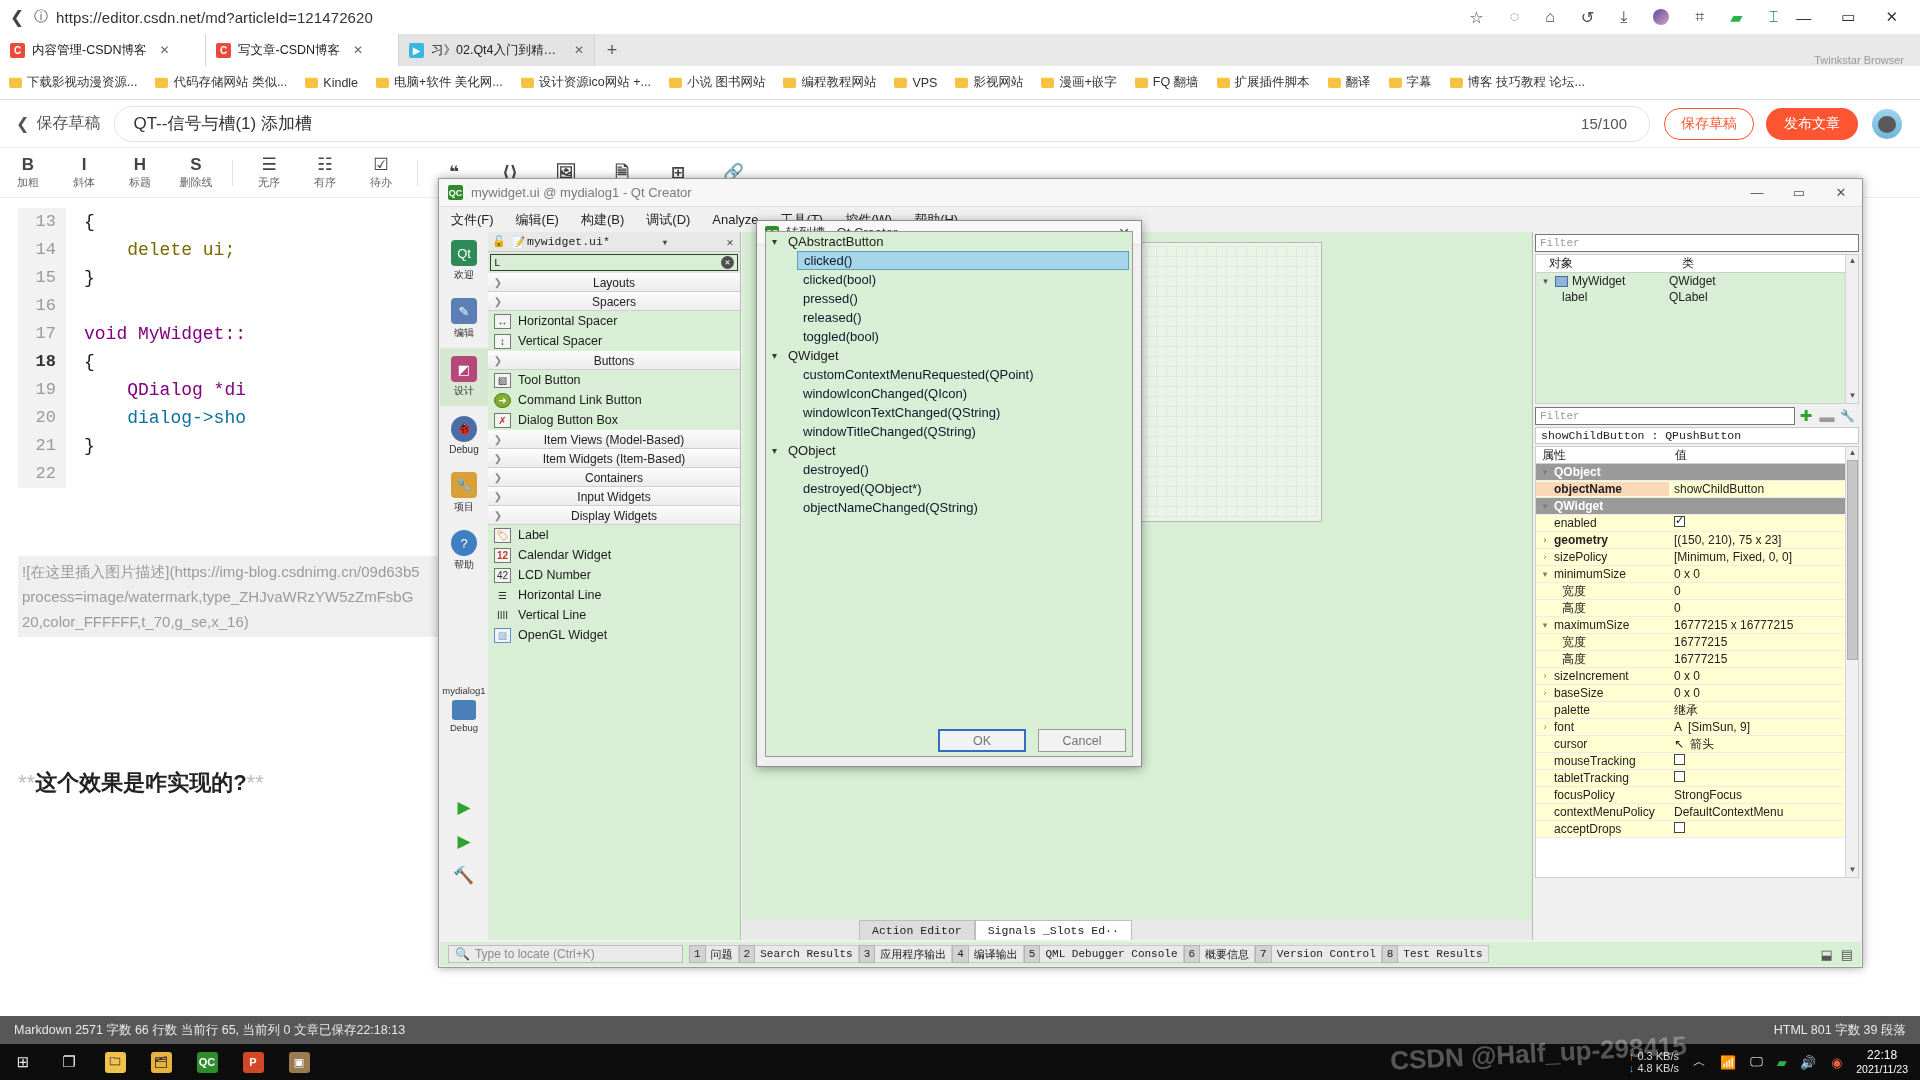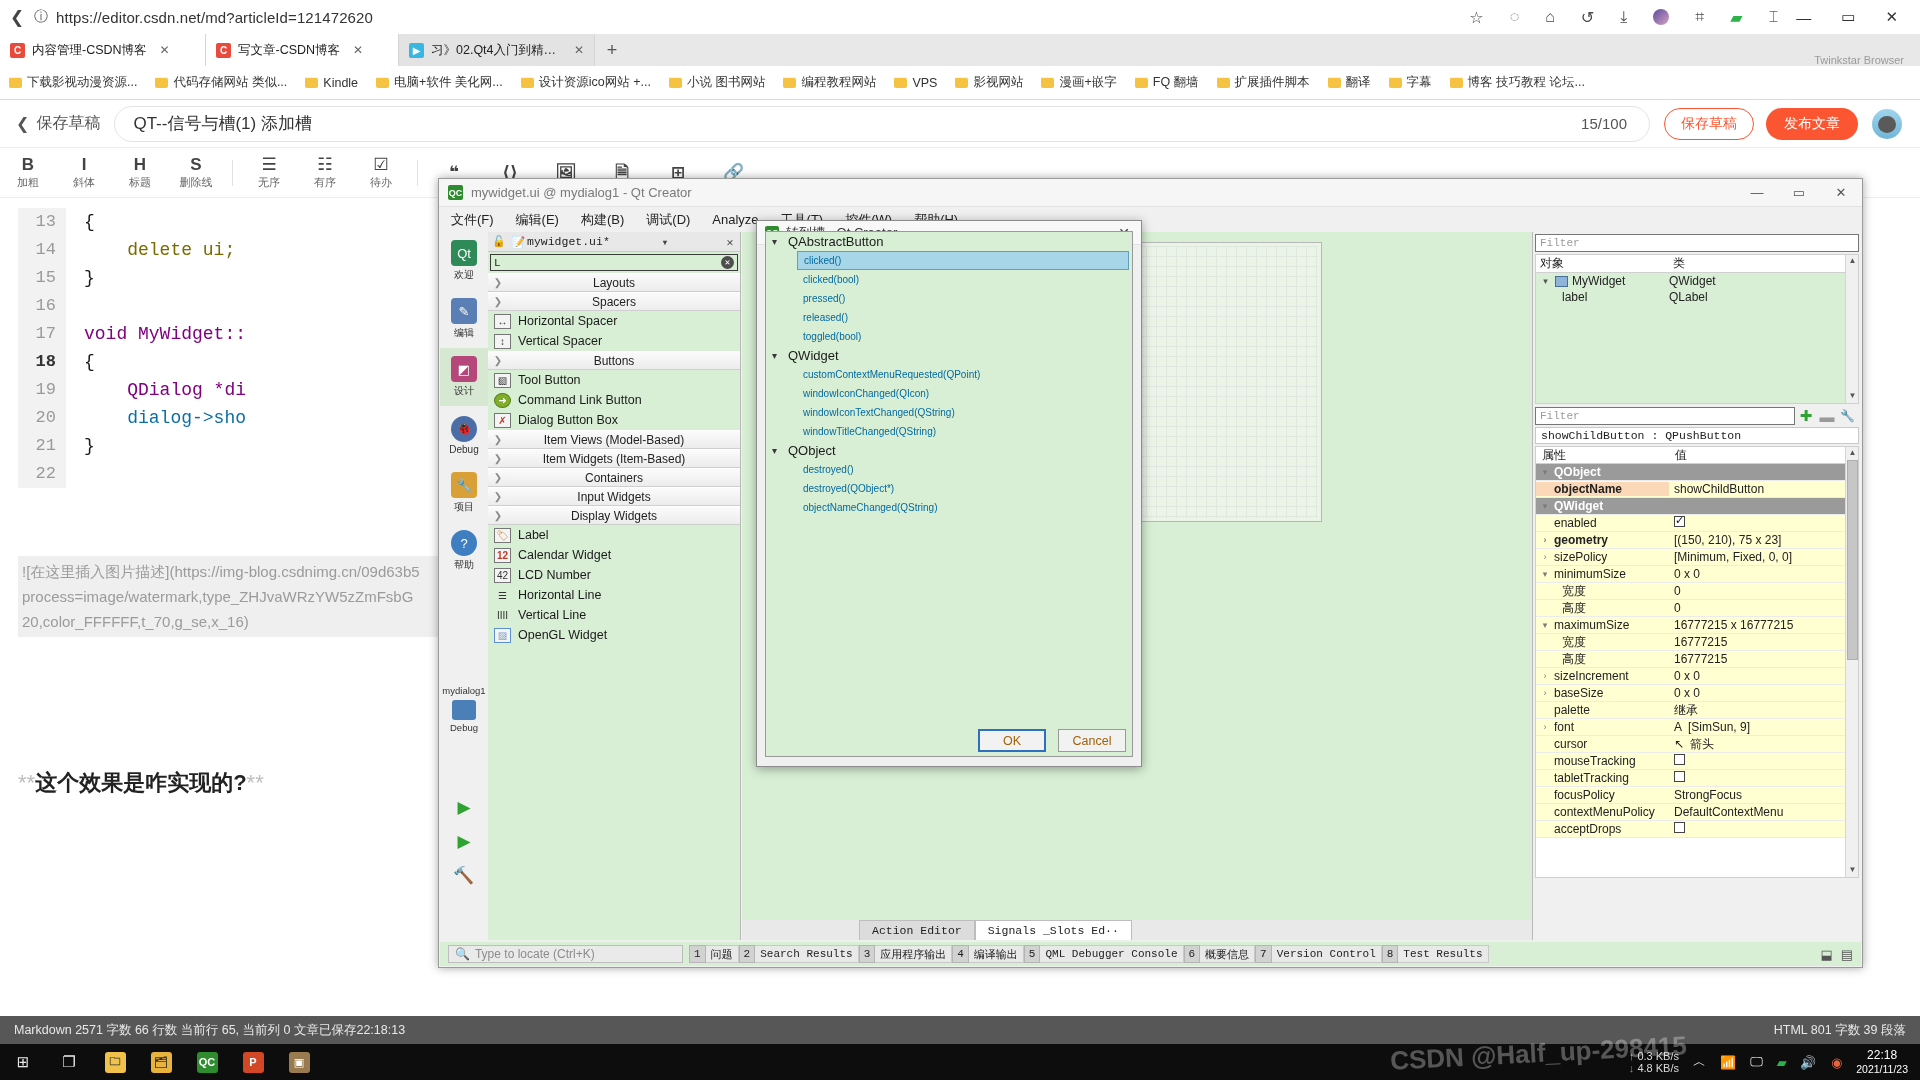--- a/index.html
+++ b/index.html
@@ -138,21 +138,21 @@
 
   #qt-bottom-tabs { position:absolute; left:303px; bottom:27px; right:330px; height:20px; background:#e9e9e9; display:flex; align-items:flex-end; }
   .bt { height:20px; padding:0 12px; font-family:"Liberation Mono",monospace; font-size:11.5px; display:flex; align-items:center;
         background:#dcdcdc; border:1px solid #bdbdbd; border-bottom:none; color:#222; }
   .bt.sel { background:#fff; }
 
   #qt-right { position:absolute; right:1px; top:53px; width:329px; bottom:27px; background:#f0f0f0; border-left:1px solid #b9b9b9; }
   .r-filter { height:18px; margin:2px; border:1px solid #767676; background:#fff; display:flex; align-items:center; padding:0 4px;
               font-family:"Liberation Mono",monospace; font-size:11px; color:#9a9a9a; }
   .oi-head { height:18px; display:flex; background:#fff; border-bottom:1px solid #d0d0d0; font-size:12px; color:#222; }
-  .oi-head div { padding-left:4px; }
+  .oi-head div { padding-left:13px; }
   .oi-row { height:16px; display:flex; font-size:12px; align-items:center; background:#d8efd5; }
   .oi-row.sel { background:#b9cbb6; }
   .oi-row .c1 { width:133px; display:flex; align-items:center; gap:4px; padding-left:4px; overflow:hidden; white-space:nowrap; }
   .oi-row .c2 { flex:1; }
   .oi-caret { width:11px; font-size:9px; color:#555; text-align:center; }
   .oi-ico { width:13px; height:11px; background:#8fb3d9; border:1px solid #4a6d96; flex:none; }
 
   .pe-title { height:17px; background:#fff; border:1px solid #c9c9c9; margin:2px; display:flex; align-items:center; padding-left:5px;
               font-family:"Liberation Mono",monospace; font-size:11.5px; color:#222; }
   .pe-head { height:17px; display:flex; font-size:12px; background:#fff; border-bottom:1px solid #d0d0d0; }
@@ -183,25 +183,25 @@
   #sd-title { height:24px; background:#f8f8f8; display:flex; align-items:center; border-bottom:1px solid #e2e2e2; }
   #sd-title .qtico { width:14px; height:14px; background:#2e8b2e; color:#fff; font-size:8px; font-weight:bold;
                      display:flex; align-items:center; justify-content:center; margin:0 7px 0 8px; border-radius:2px; }
   #sd-title .t { font-size:13px; color:#333; }
   #sd-title .x { margin-left:auto; width:34px; height:24px; display:flex; align-items:center; justify-content:center; color:#444; font-size:14px; }
   #sd-group { position:absolute; left:15px; top:34px; right:15px; height:448px; border:1px solid #c9c9c9; }
   #sd-group-label { position:absolute; left:22px; top:25px; background:#f0f0f0; padding:0 4px; font-size:12.5px; color:#222; }
   #sd-list { position:absolute; left:8px; top:10px; right:8px; bottom:9px; background:#d8efd5; border:1px solid #9a9a9a; overflow:hidden; }
   .sig-grp { height:19px; display:flex; align-items:center; font-size:13px; color:#1b1b1b; padding-left:6px; gap:6px; }
   .sig-grp .car { font-size:10px; color:#3a3a3a; width:10px; }
-  .sig-item { height:19px; display:flex; align-items:center; font-size:10px; color:#0369a1; padding-left:37px; }
+  .sig-item { height:19px; display:flex; align-items:center; font-size:13px; color:#0f172a; padding-left:37px; }
   .sig-item.sel { background:#a6d6e8; border:1px solid #5f9fc0; box-sizing:border-box; margin:0 3px 0 31px; padding-left:6px; }
   #sd-buttons { position:absolute; right:15px; bottom:14px; display:flex; gap:12px; }
-  .sd-btn { width:68px; height:23px; background:#f2f2f2; border:1px solid #9a9a9a; display:flex; align-items:center; justify-content:center;
-            font-size:12.5px; color:#a16207; }
+  .sd-btn { width:88px; height:23px; background:#f2f2f2; border:1px solid #9a9a9a; display:flex; align-items:center; justify-content:center;
+            font-size:12.5px; color:#737373; }
   .sd-btn.default { border:2px solid #2f6fbf; }
 </style>
 </head>
 <body>
 
 <div id="browser-chrome">
 
   <div id="urlbar-row">
     <div class="nav-back">❮</div>
     <div class="url-wrap">

